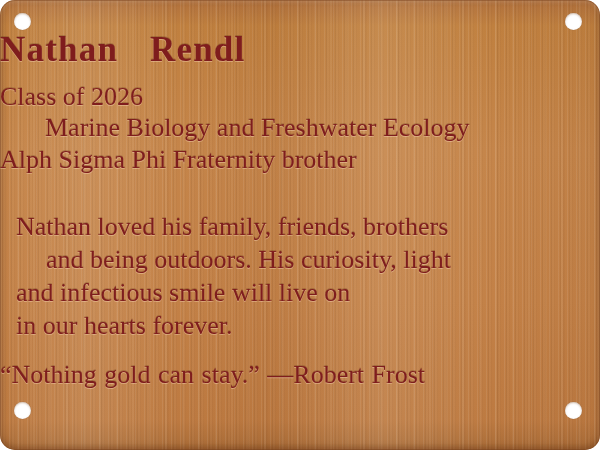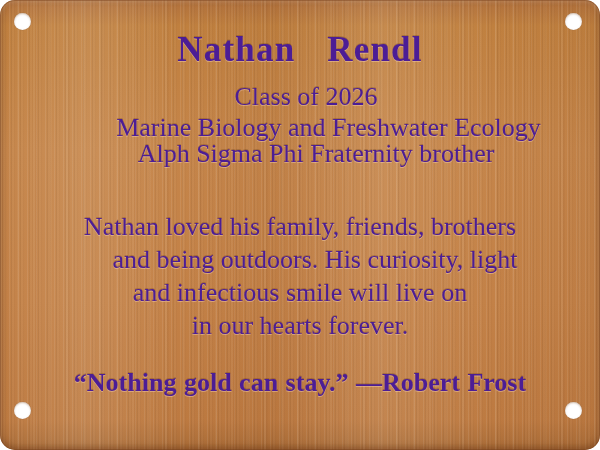--- a/index.html
+++ b/index.html
@@ -128,22 +128,22 @@
   }
   .hole.tl { left: 14px;  top: 13px;  }
   .hole.tr { left: 565px; top: 13px;  }
   .hole.bl { left: 14px;  top: 402px; }
   .hole.br { left: 565px; top: 402px; }
 
   
   .text-layer {
     position: absolute;
     inset: 0;
-    text-align: center;
-    color: #4c1d95;
+    text-align: left;
+    color: #7f1d1d;
   }
   .engraved {
     text-shadow:
       0 1px 0 rgba(255,226,196,0.38),
       0 -1px 0 rgba(60,26,6,0.22);
     white-space: pre;
   }
 
   .name {
     position: absolute;
@@ -154,45 +154,45 @@
     letter-spacing: 1.2px;
     word-spacing: 6px;
     line-height: 1.08;
   }
   .subline {
     position: absolute;
     left: 0; right: 0;
     font-size: 26px;
     line-height: 1.18;
     font-weight: normal;
-    padding-left: 12px;
   }
   .sub-1 { top: 82px;  }
   .sub-2 { top: 113px; margin-left: 45px; }
-  .sub-3 { top: 139px; margin-left: 20px; }
+  .sub-3 { top: 145px; }
 
   .body-line {
     position: absolute;
     left: 0; right: 0;
     font-size: 26px;
     line-height: 1.18;
     font-weight: normal;
+    padding-left: 16px;
   }
   .body-1 { top: 212px; }
   .body-2 { top: 245px; margin-left: 30px; }
   .body-3 { top: 278px; }
   .body-4 { top: 311px; }
 
   .quote-line {
     position: absolute;
     left: 0; right: 0;
-    top: 368px;
+    top: 360px;
     font-size: 26px;
     line-height: 1.18;
-    font-weight: bold;
+    font-weight: normal;
     word-spacing: 1px;
   }
 </style>
 </head>
 <body>
 
 <div id="plaque-root">
 
   <div class="plate">
     <div class="plate-base"></div>

